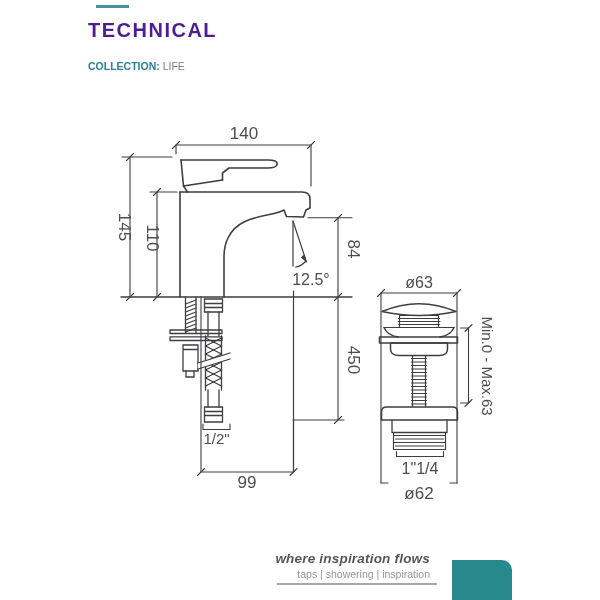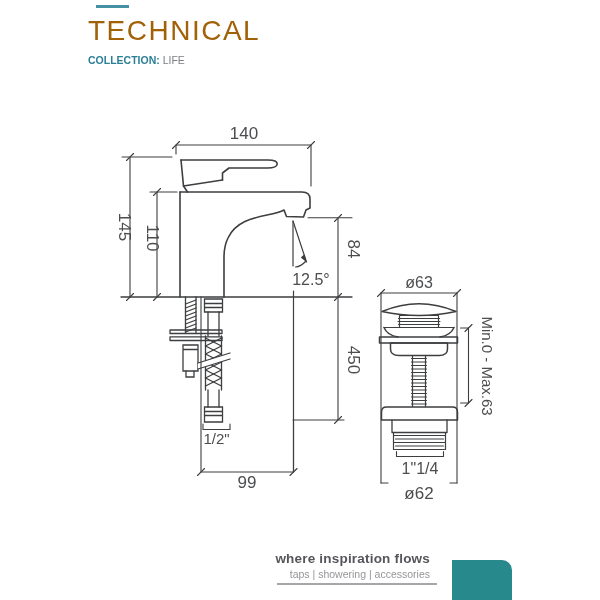--- a/index.html
+++ b/index.html
@@ -4,31 +4,31 @@
 <style>
   html,body{margin:0;padding:0;}
   body{
     width:600px;height:600px;position:relative;background:#ffffff;
     font-family:"Liberation Sans", sans-serif;overflow:hidden;
   }
   .page{position:absolute;inset:0;background:#fff;}
   
   .header{position:absolute;left:88px;top:5px;}
   .teal-rule{width:33px;height:3px;background:#4590a3;margin-left:8px;margin-bottom:4px;}
-  .title{color:#a16207;font-size:28px;line-height:37px;letter-spacing:1.5px;font-weight:400;}
-  .meta{font-size:10.5px;line-height:12.5px;margin-top:5px;}
+  .title{color:#4c1d95;font-size:20px;line-height:37px;letter-spacing:1.5px;font-weight:700;}
+  .meta{font-size:10.5px;line-height:12.5px;margin-top:11px;}
   .meta .lbl{color:#2a7f97;font-weight:bold;}
   .meta .val{color:#7d7f82;}
   
   svg.drawing{position:absolute;left:0;top:0;}
   .dimtxt{fill:#4c4d4f;font-family:"Liberation Sans",sans-serif;font-size:17px;}
   .dimtxt.small{font-size:15px;}
   .dimtxt.mid{font-size:16px;}
   
-  .tagline{position:absolute;right:170px;top:551px;color:#55565a;font-size:13.5px;font-weight:bold;letter-spacing:.2px;white-space:nowrap;}
+  .tagline{position:absolute;right:170px;top:551px;color:#55565a;font-size:13.5px;font-weight:bold;letter-spacing:.2px;white-space:nowrap;font-style:italic;}
   .subline{position:absolute;right:170px;top:568px;color:#939598;font-size:10.5px;white-space:nowrap;}
   .footer-rule{position:absolute;left:277px;top:583px;width:160px;height:1.5px;background:#a5a7aa;}
   .logo{
     position:absolute;left:452px;top:560px;width:60px;height:68px;
     background:#28898d;border-radius:0 10px 16px 0;
   }
   .logo span{
     position:absolute;left:0;right:0;bottom:5px;text-align:center;
     color:#ffffff;font-size:14px;font-weight:500;letter-spacing:1px;
   }
@@ -168,19 +168,19 @@
 
     <g>
       <text class="dimtxt mid" x="419" y="288" text-anchor="middle">ø63</text>
       <text class="dimtxt small" x="482" y="366" text-anchor="middle" transform="rotate(90 482 366)">Min.0 - Max.63</text>
       <text class="dimtxt mid" x="420" y="474" text-anchor="middle">1"1/4</text>
       <text class="dimtxt" x="419" y="499" text-anchor="middle">ø62</text>
     </g>
   </svg>
 
   <div class="tagline">where inspiration flows</div>
-  <div class="subline">taps | showering | accessories</div>
+  <div class="subline">taps | showering | inspiration</div>
   <div class="footer-rule"></div>
   <div class="logo">
     <span>VADO</span>
   </div>
 
 </div>
 
 </body></html>

